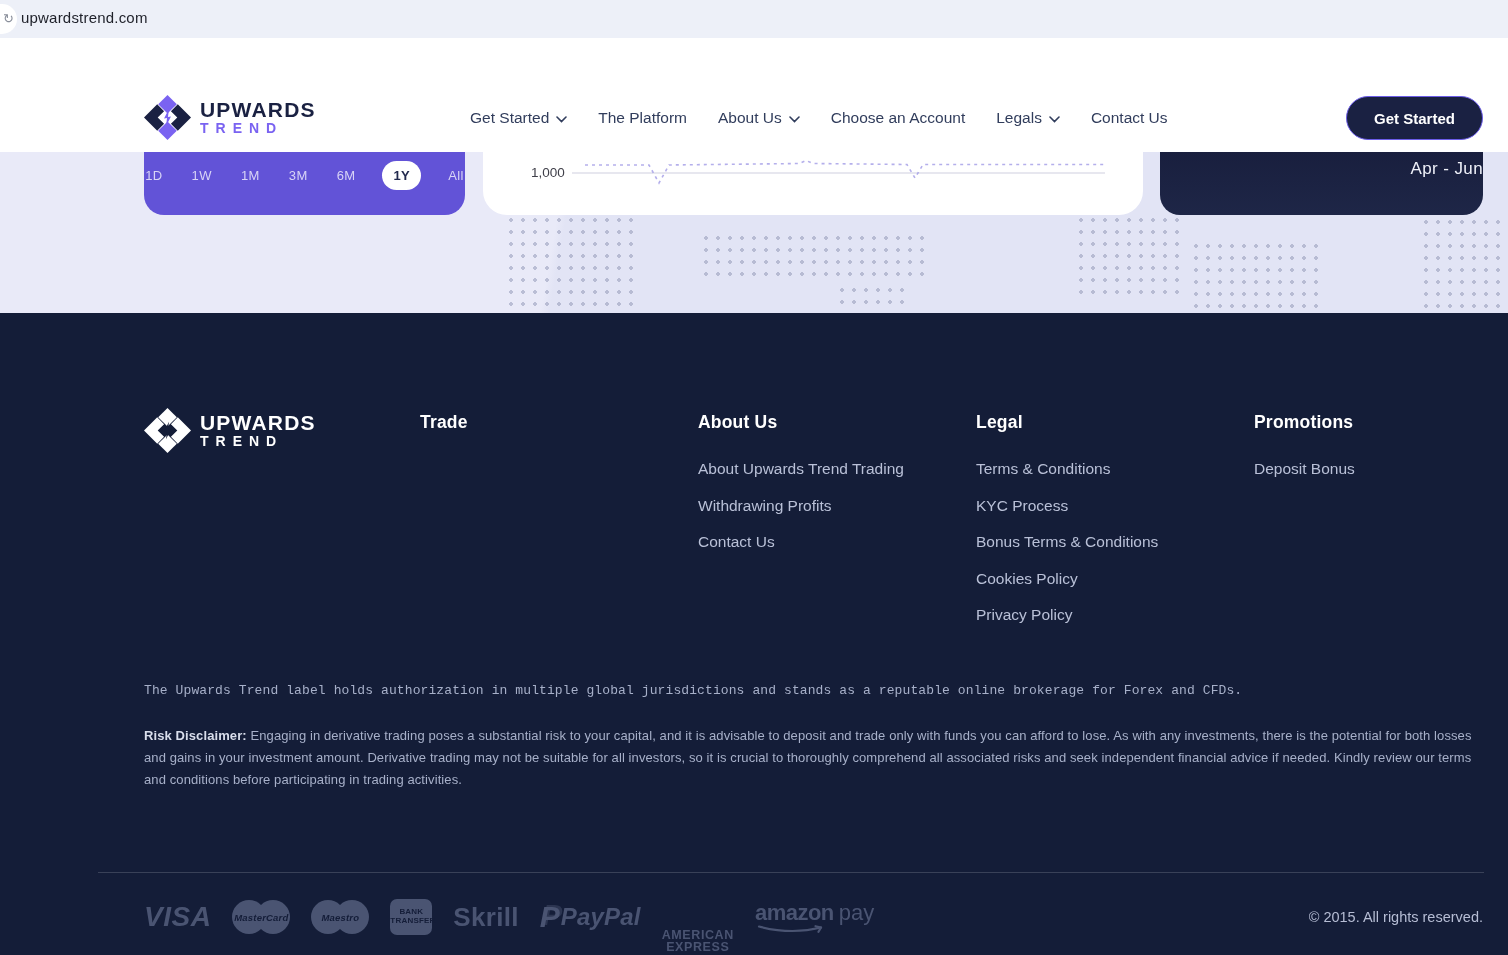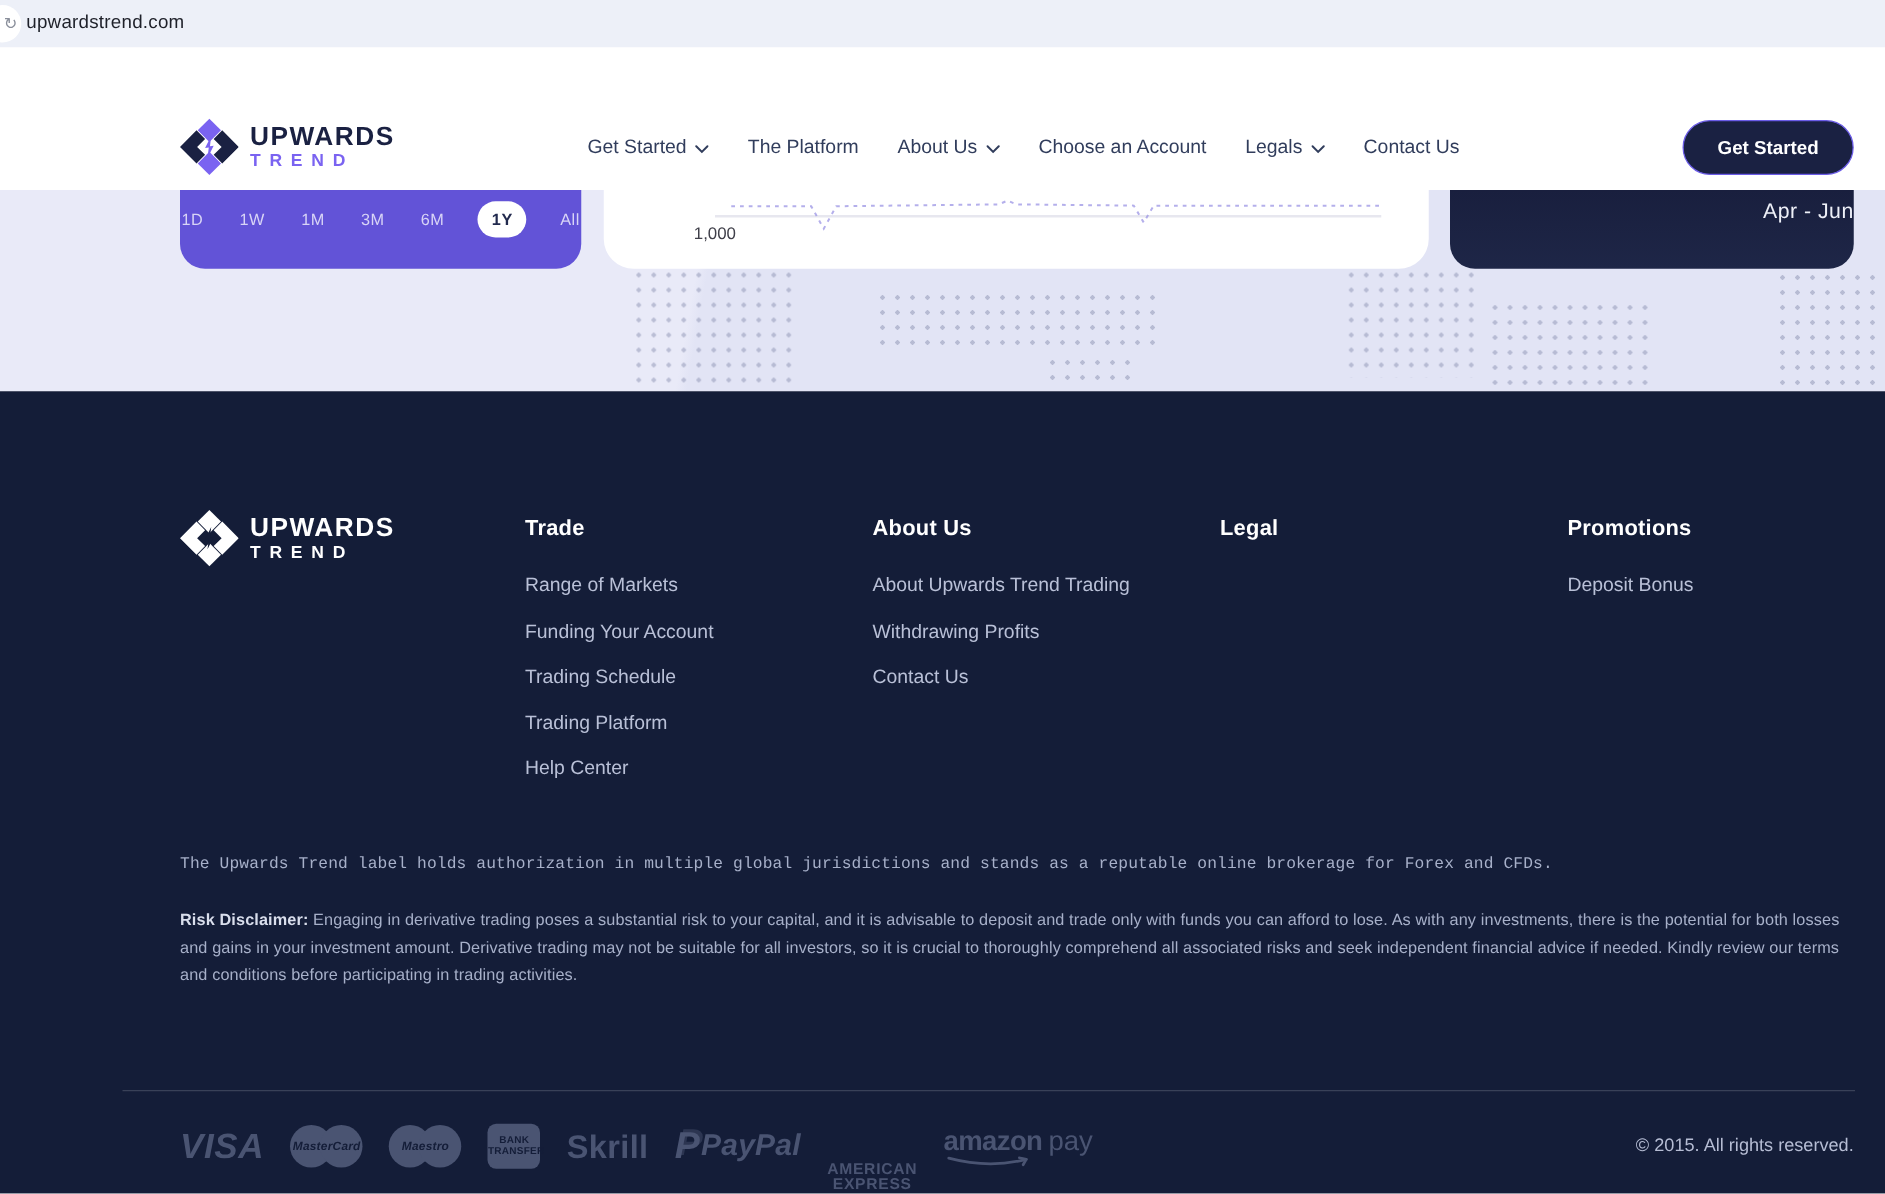--- a/index.html
+++ b/index.html
@@ -30,21 +30,21 @@
   
   .hero { position:absolute; left:0; top:152px; width:1508px; height:161px;
           background:linear-gradient(100deg, #e9eaf8 0%, #e9eaf8 37%, #e2e4f5 37.6%, #e2e4f5 100%); }
   .dots { position:absolute; background-image:radial-gradient(circle, rgba(140,146,178,.5) 1.6px, transparent 1.9px); background-size:12px 12px; }
 
   .range-card { position:absolute; left:144px; top:0; width:321px; height:63px; background:#6253d7; border-radius:0 0 20px 20px; display:flex; align-items:flex-start; justify-content:center; gap:25px; padding-top:10px; }
   .range-btn { font-size:13px; color:#d8d4f6; letter-spacing:.4px; background:none; border:none; font-family:"Liberation Sans", sans-serif; cursor:pointer; padding:7px 2px; line-height:13px; }
   .range-btn.selected { background:#ffffff; color:#222a4e; font-weight:700; border-radius:15px; padding:8px 11px; margin-top:-1px; }
 
   .chart-card { position:absolute; left:483px; top:0; width:660px; height:63px; background:#ffffff; border-radius:0 0 24px 24px; }
-  .y-tick { position:absolute; left:48px; top:27px; font-size:13.5px; color:#40404a;margin-left:24px; }
+  .y-tick { position:absolute; left:48px; top:13px; font-size:13.5px; color:#40404a; }
   .gridline { position:absolute; left:89px; top:20px; width:533px; height:2px; background:#e7e7ef; }
   .chart-line { position:absolute; left:0; top:0; }
 
   .period-card { position:absolute; left:1160px; top:0; width:323px; height:63px; border-radius:0 0 20px 20px; background:linear-gradient(180deg,#191f3e 0%, #1e2647 100%); }
   .period-label { position:absolute; left:0; right:0; top:7px; text-align:right; font-size:17px; color:#eef0f8; letter-spacing:.4px; }
 
   
   .footer { position:absolute; left:0; top:313px; width:1508px; height:642px; background:#141d38; }
   .logo-footer { left:144px; top:94px; }
 
@@ -180,40 +180,40 @@
         <polygon points="25.5,15 20.5,25 23.5,24.5 22.5,33 27.5,23 24.5,23.5" fill="#141d38"></polygon>
       </svg>
       <div>
         <div class="word-top">UPWARDS</div>
         <div class="word-bottom">TREND</div>
       </div>
     </div>
 
     <div class="f-col f-col-1">
       <h3>Trade</h3>
-      <ul>
-        <li>Range of Markets</li>
-        <li>Funding Your Account</li>
-        <li>Trading Schedule</li>
-        <li>Trading Platform</li>
-        <li>Help Center</li>
-      </ul>
     </div>
 
     <div class="f-col f-col-2">
       <h3>About Us</h3>
       <ul>
         <li>About Upwards Trend Trading</li>
         <li>Withdrawing Profits</li>
         <li>Contact Us</li>
       </ul>
     </div>
 
     <div class="f-col f-col-3">
       <h3>Legal</h3>
+      <ul>
+        <li>Terms &amp; Conditions</li>
+        <li>KYC Process</li>
+        <li>Bonus Terms &amp; Conditions</li>
+        <li>Cookies Policy</li>
+        <li>Privacy Policy</li>
+      </ul>
     </div>
 
     <div class="f-col f-col-4">
       <h3>Promotions</h3>
       <ul>
         <li>Deposit Bonus</li>
       </ul>
     </div>
 
     <p class="f-par f-auth">The Upwards Trend label holds authorization in multiple global jurisdictions and stands as a reputable online brokerage for Forex and CFDs.</p>

